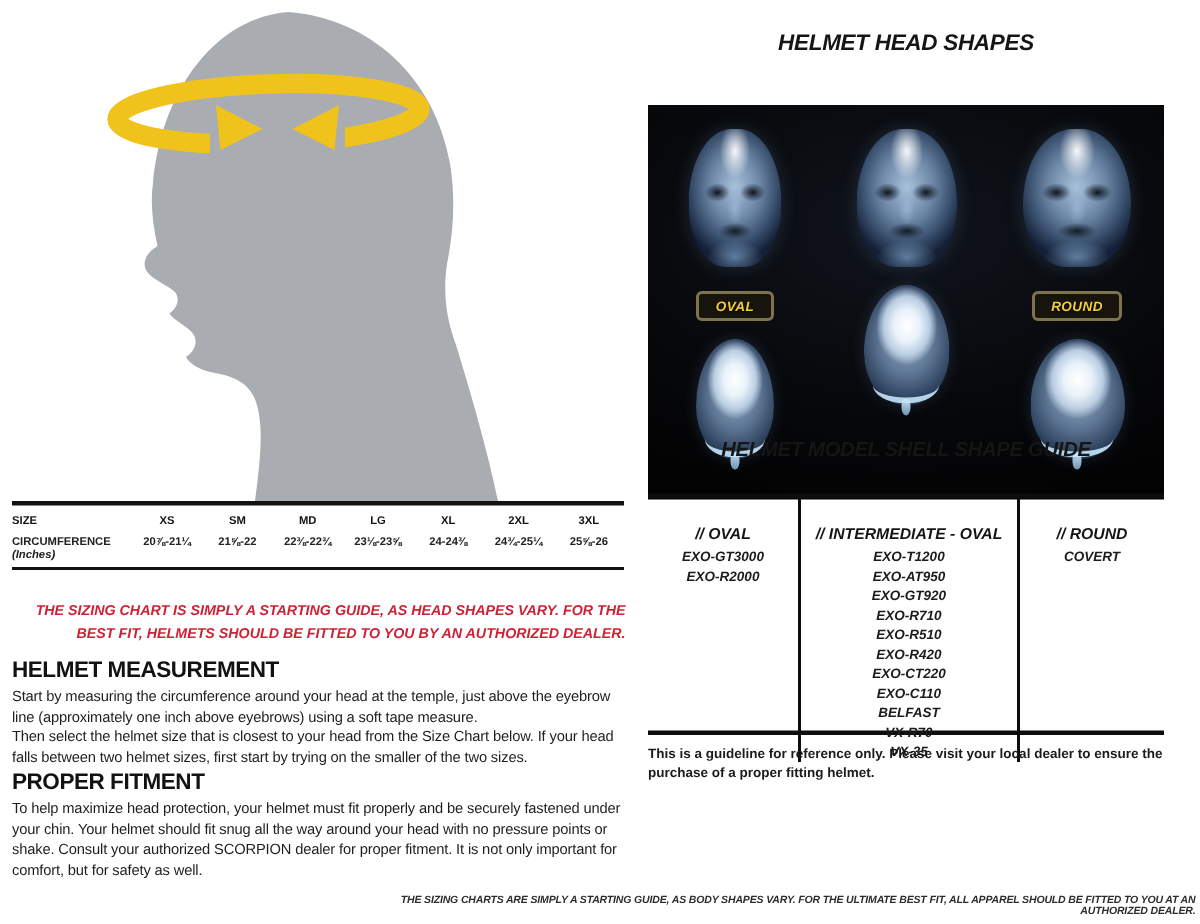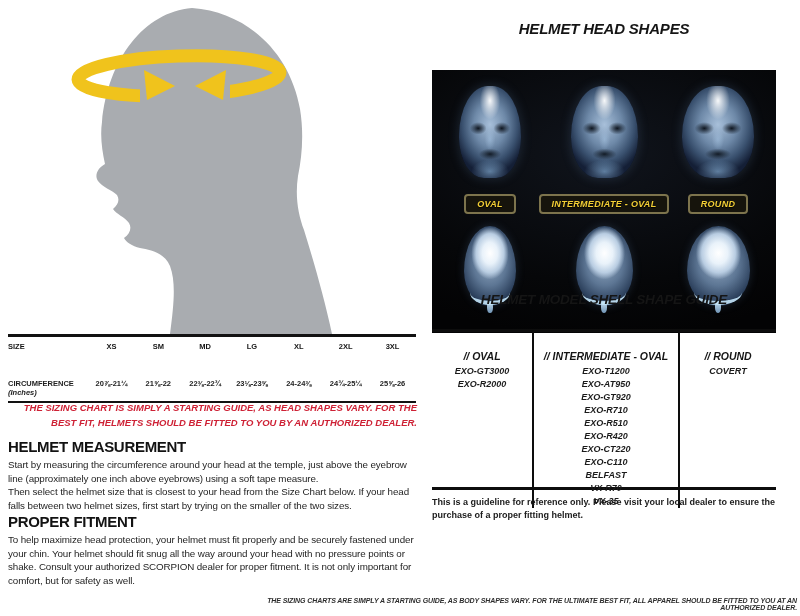--- a/index.html
+++ b/index.html
@@ -13,21 +13,21 @@
   .silhouette { position:absolute; left:52px; top:4px; width:285px; height:330px; }
 
   
   .size-chart { position:absolute; left:8px; top:332px; width:408px; }
   .sc-title { font-size:19px; font-weight:900; font-style:italic; letter-spacing:-0.5px; color:#121212; }
   .rule-thick { height:3px; background:#121212; margin-top:2px; }
   .rule-thin  { height:2px; background:#121212; margin-top:4px; }
   .chart-grid { display:grid; grid-template-columns:80px repeat(7,1fr); padding-top:5px; }
   .hcell { font-size:7.5px; font-weight:bold; text-align:center; color:#141414; }
   .hcell.left { text-align:left; }
-  .vcell { font-size:7.5px; font-weight:bold; text-align:center; padding-top:5px; color:#222;margin-top:23px; }
+  .vcell { font-size:7.5px; font-weight:bold; text-align:center; padding-top:5px; color:#222; }
   .vcell.left { text-align:left; }
   .rl { font-size:7.5px; font-weight:bold; }
   .ru { font-size:7.5px; font-style:italic; font-weight:bold; }
 
   
   .warning {
     position:absolute; left:5px; top:400px; width:412px; text-align:right;
     font-size:9.5px; font-weight:bold; font-style:italic; line-height:1.6;
   }
   .section { position:absolute; left:8px; width:416px; }
@@ -191,21 +191,20 @@
 
   <div class="shapes-title">HELMET HEAD SHAPES</div>
   <div class="black-box">
     <div class="shape-col">
       <div class="face w1"></div>
       <div class="shape-label">OVAL</div>
       <div class="tophead w1"></div>
     </div>
     <div class="shape-col">
       <div class="face w2"></div>
-      <div class="shape-label">INTERMEDIATE - OVAL</div>
       <div class="tophead w2"></div>
     </div>
     <div class="shape-col">
       <div class="face w3"></div>
       <div class="shape-label">ROUND</div>
       <div class="tophead w3"></div>
     </div>
   </div>
 
   <div class="guide-title">HELMET MODEL SHELL SHAPE GUIDE</div>

